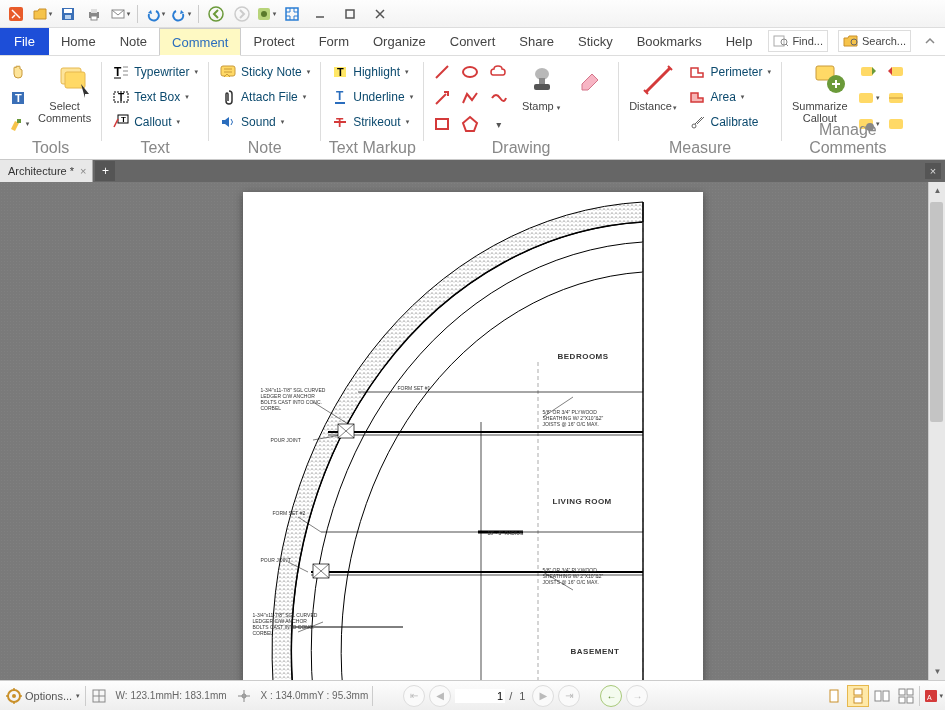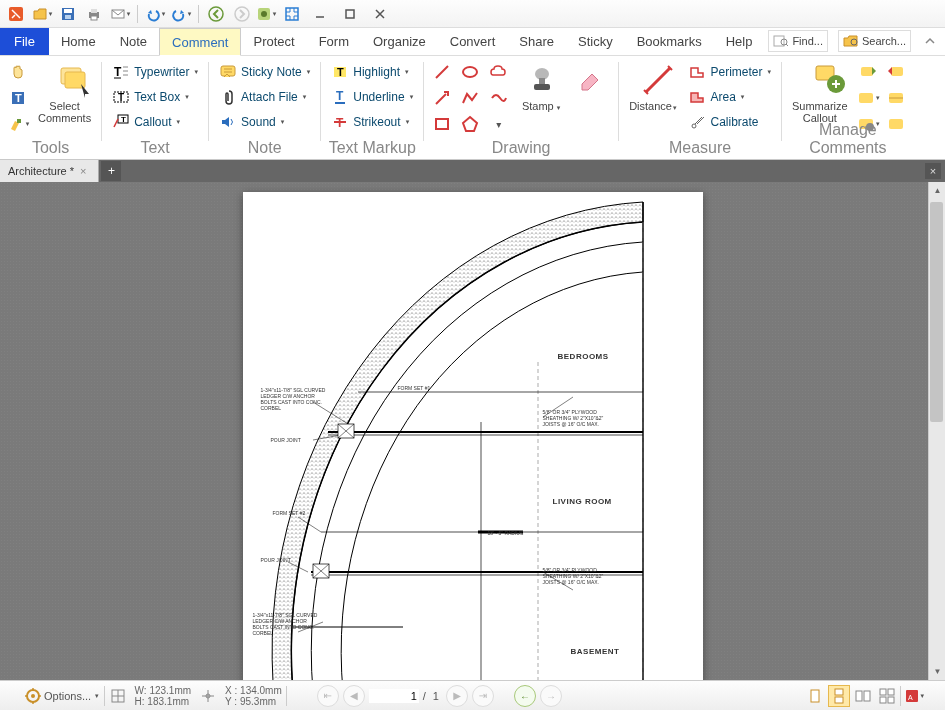--- a/index.html
+++ b/index.html
@@ -34,38 +34,38 @@
 .big-btn .lbl { font-size: 11px; color: #444; text-align: center; line-height: 12px; margin-top: 2px; }
 .small-col { display: flex; flex-direction: column; gap: 1px; }
 .small-btn { display: flex; align-items: center; gap: 4px; padding: 2px 4px; cursor: pointer; min-height: 24px; }
 .small-btn .icon { width: 18px; height: 18px; display: flex; align-items: center; justify-content: center; }
 .small-btn .lbl { font-size: 12px; color: #0c4a6e; }
 .icon-only { width: 24px; height: 24px; display: flex; align-items: center; justify-content: center; cursor: pointer; }
 .narrow-col { display: flex; flex-direction: column; gap: 2px; }
 
 
 .doc-tabs { height: 22px; background: #666; display: flex; align-items: center; position: relative; }
-.doc-tab { height: 22px; background: #e8e8e8; display: flex; align-items: center; padding: 0 12px 0 8px; gap: 6px; font-size: 11px; color: #333; cursor: pointer; border-right: 1px solid #aaa; }
+.doc-tab { height: 22px; background: #e8e8e8; display: flex; align-items: center; padding: 0 6px 0 8px; gap: 6px; font-size: 11px; color: #333; cursor: pointer; border-right: 1px solid #aaa; }
 .doc-tab .close-x { color: #888; cursor: pointer; font-size: 11px; }
 .new-tab { width: 20px; height: 20px; background: #555; color: #fff; display: flex; align-items: center; justify-content: center; cursor: pointer; font-size: 12px; margin-left: 2px; }
 .tabs-close { position: absolute; right: 4px; width: 16px; height: 16px; background: #555; color: #ddd; display: flex; align-items: center; justify-content: center; cursor: pointer; font-size: 11px; }
 
 
 .viewport { position: absolute; top: 182px; bottom: 30px; left: 0; right: 0; background: #7a7a7a; display: flex; justify-content: center; overflow: hidden; }
 .viewport::before { content:""; position:absolute; inset:0; background-image: radial-gradient(#8a8a8a 0.5px, transparent 0.5px); background-size: 3px 3px; opacity: 0.4; }
 .page { width: 460px; height: 560px; background: #fff; margin-top: 10px; box-shadow: 0 2px 8px rgba(0,0,0,.4); position: relative; overflow: hidden; }
 .scrollbar-v { position: absolute; right: 0; top: 0; bottom: 0; width: 17px; background: #e8e8e8; border-left: 1px solid #ccc; }
 .scroll-thumb-v { position: absolute; right: 2px; top: 20px; width: 13px; height: 220px; background: #c4c4c4; border-radius: 2px; }
 .scroll-arrow { position:absolute; width:15px; height:15px; display:flex; align-items:center; justify-content:center; font-size:8px; color:#666; }
 
 
-.statusbar { position: absolute; bottom: 0; left: 0; right: 0; height: 30px; background: linear-gradient(#fdfdfd,#eee); border-top: 1px solid #ccc; display: flex; align-items: center; padding: 0 20px; gap: 0; font-size: 11px; color: #555; }
+.statusbar { position: absolute; bottom: 0; left: 0; right: 0; height: 30px; background: linear-gradient(#fdfdfd,#eee); border-top: 1px solid #ccc; display: flex; align-items: center; padding: 0 1px; gap: 0; font-size: 11px; color: #555; }
 .sb-btn { display: flex; align-items: center; gap: 3px; padding: 2px 5px; cursor: pointer; }
 .sb-sep { width: 1px; height: 20px; background: #ccc; }
-.sb-info { display: flex; flex-direction: column; line-height: 11px; font-size: 10px; color: #666; padding: 0 4px; justify-content: center;}
+.sb-info { display: flex; flex-direction: row; line-height: 11px; font-size: 10px; color: #666; padding: 0 4px; justify-content: center;}
 .page-nav { display: flex; align-items: center; gap: 4px; }
 .nav-btn { width: 22px; height: 22px; border: 1px solid #b5cde6; border-radius: 11px; display: flex; align-items: center; justify-content: center; color: #2a6dbd; cursor: pointer; background: #f4f9fe; font-size: 10px; }
 .nav-btn.mute { border-color: #ddd; color: #bbb; background: #fafafa; }
 .page-input { width: 50px; text-align: right; padding: 1px 2px; background: #fff; border:none; font-size:11px;}
 .page-total { padding: 0 3px; }
 .sb-right { margin-left: auto; display: flex; align-items: center; gap: 2px; }
 .layout-btn { width: 22px; height: 22px; display: flex; align-items: center; justify-content: center; cursor: pointer; border:1px solid transparent;}
 .layout-btn.active { background:#ffe9a8; border:1px solid #e6b84e;}
 .room-label { position:absolute; font-size:8px; font-weight:bold; color:#333; letter-spacing:0.5px;}
 .note-label { position:absolute; font-size:5px; color:#333; line-height:6px; max-width:70px;}

